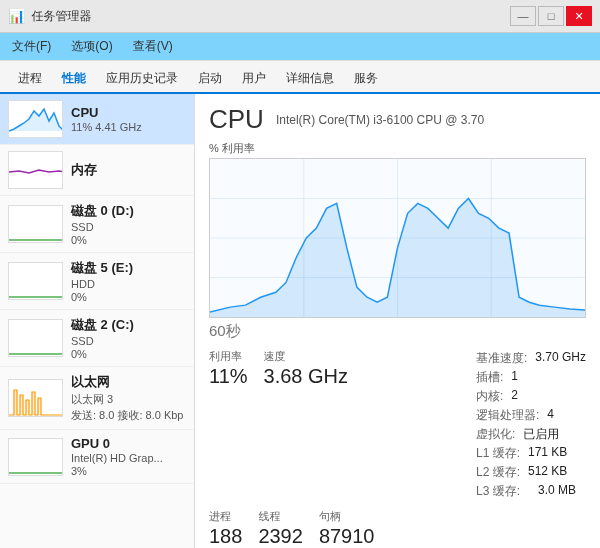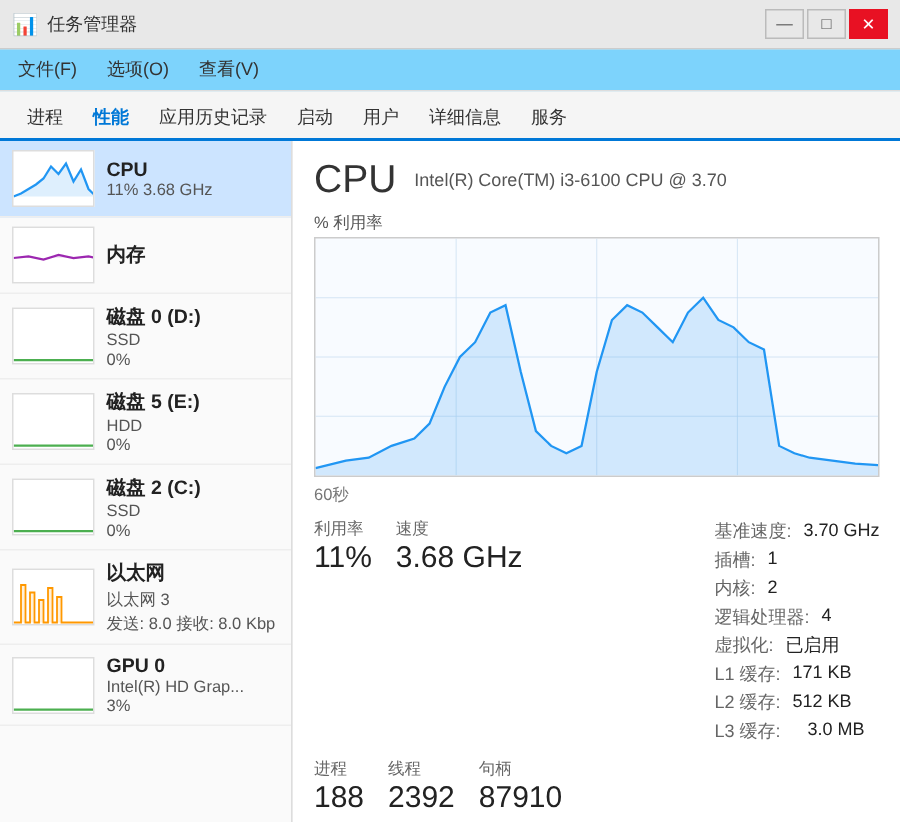--- a/index.html
+++ b/index.html
@@ -129,21 +129,21 @@
     }
     .chart-area {
       width: 100%;
       height: 160px;
       border: 1px solid #ccc;
       background: #f8fbff;
       position: relative;
       margin-bottom: 4px;
     }
     .chart-time {
-      font-size: 11px;
+      font-size: 15px;
       color: #777;
       margin-bottom: 8px;
     }
     .stat-label { font-size: 11px; color: #666; }
     .stat-value { font-size: 20px; font-weight: 300; color: #222; line-height: 1.2; }
     .right-info-item {
       display: flex;
       justify-content: flex-start;
       font-size: 12px;
       color: #333;
@@ -189,21 +189,21 @@
   <div class="left-panel">
 
     <div class="left-item active">
       <div class="left-thumb">
         <svg width="55" height="38" viewBox="0 0 55 38">
           <polyline class="cpu-spark" points="0,30 5,28 10,25 15,22 20,18 25,10 30,15 35,8 40,20 45,12 50,25 55,30" fill="rgba(33,150,243,0.15)" stroke="#2196F3" stroke-width="1.5"></polyline>
         </svg>
       </div>
       <div class="left-info">
         <div class="left-title">CPU</div>
-        <div class="left-sub">11%  3.68 GHz</div>
+        <div class="left-sub">11%  4.41 GHz</div>
       </div>
     </div>
 
     <div class="left-item">
       <div class="left-thumb">
         <svg width="55" height="38" viewBox="0 0 55 38">
           <polyline points="0,20 10,19 20,21 30,18 40,20 50,19 55,20" fill="rgba(156,39,176,0.1)" stroke="#9C27B0" stroke-width="1.5"></polyline>
         </svg>
       </div>
       <div class="left-info">

